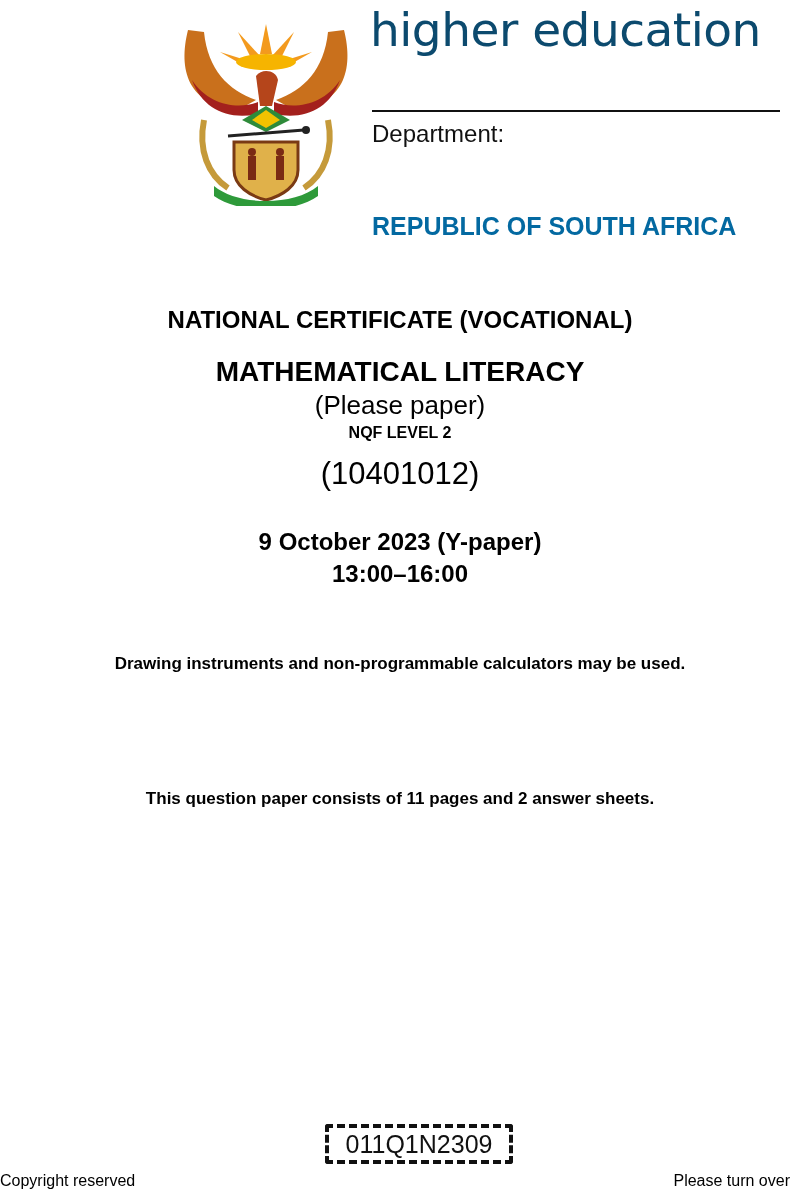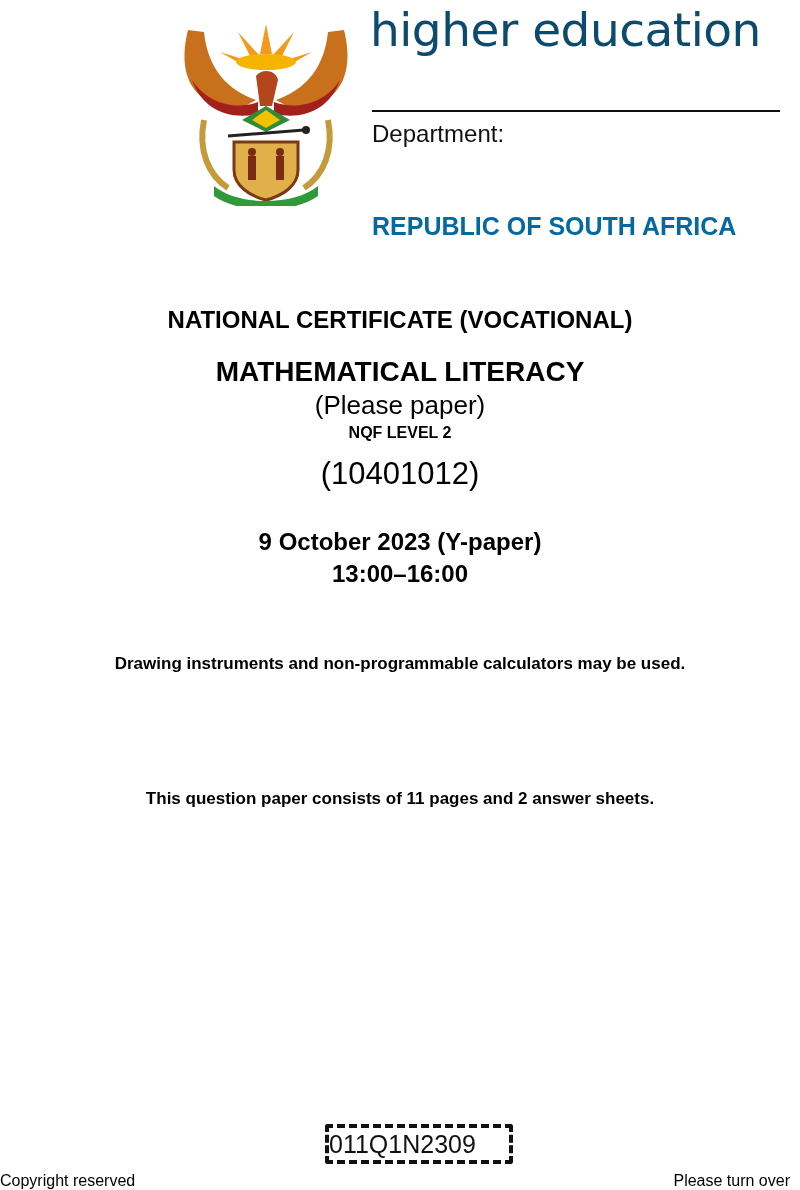--- a/index.html
+++ b/index.html
@@ -13,21 +13,21 @@
     .center { left: 0; width: 800px; text-align: center; font-family: Liberation Sans, sans-serif; }
     .ncv { top: 306px; font-size: 24px; font-weight: bold; }
     .subject { top: 356px; font-size: 28px; font-weight: bold; }
     .paper { top: 390px; font-size: 26px; }
     .nqf { top: 424px; font-size: 16px; font-weight: bold; }
     .code { top: 456px; font-size: 31px; }
     .date { top: 528px; font-size: 24px; font-weight: bold; }
     .time { top: 560px; font-size: 24px; font-weight: bold; }
     .note1 { top: 616px; font-size: 17px; font-weight: bold; margin-top: 38px; }
     .note2 { top: 789px; font-size: 17px; font-weight: bold; }
-    .paper-code { left: 325px; top: 1124px; width: 188px; height: 40px; border: 4px dashed #111; border-radius: 3px; box-sizing: border-box; font-family: "Liberation Sans", sans-serif; font-size: 25px; line-height: 32px; text-align: left; color: #111; }
+    .paper-code { left: 325px; top: 1124px; width: 188px; height: 40px; border: 4px dashed #111; border-radius: 3px; box-sizing: border-box; font-family: "Liberation Sans", sans-serif; font-size: 25px; line-height: 32px; text-align: center; color: #111; }
     .footer-left { left: 0; top: 1172px; font-family: Liberation Sans, sans-serif; font-size: 16px; }
     .footer-right { right: 10px; top: 1172px; font-family: "Liberation Sans", sans-serif; font-size: 16px; }
   </style>
 </head>
 <body>
 
 <div class="abs crest">
   <svg width="196" height="196" viewBox="0 0 196 196">
 
     <g fill="#f39a1e">

